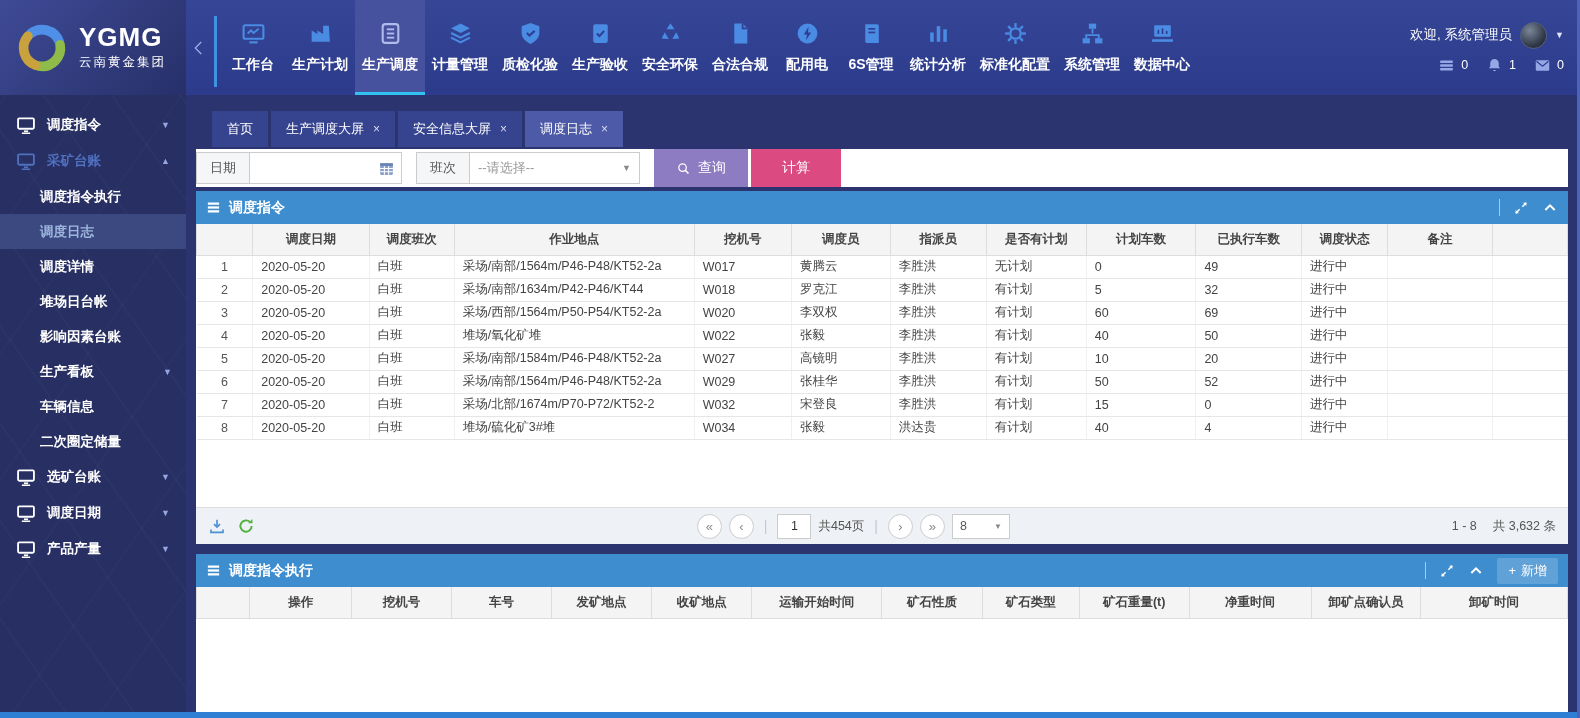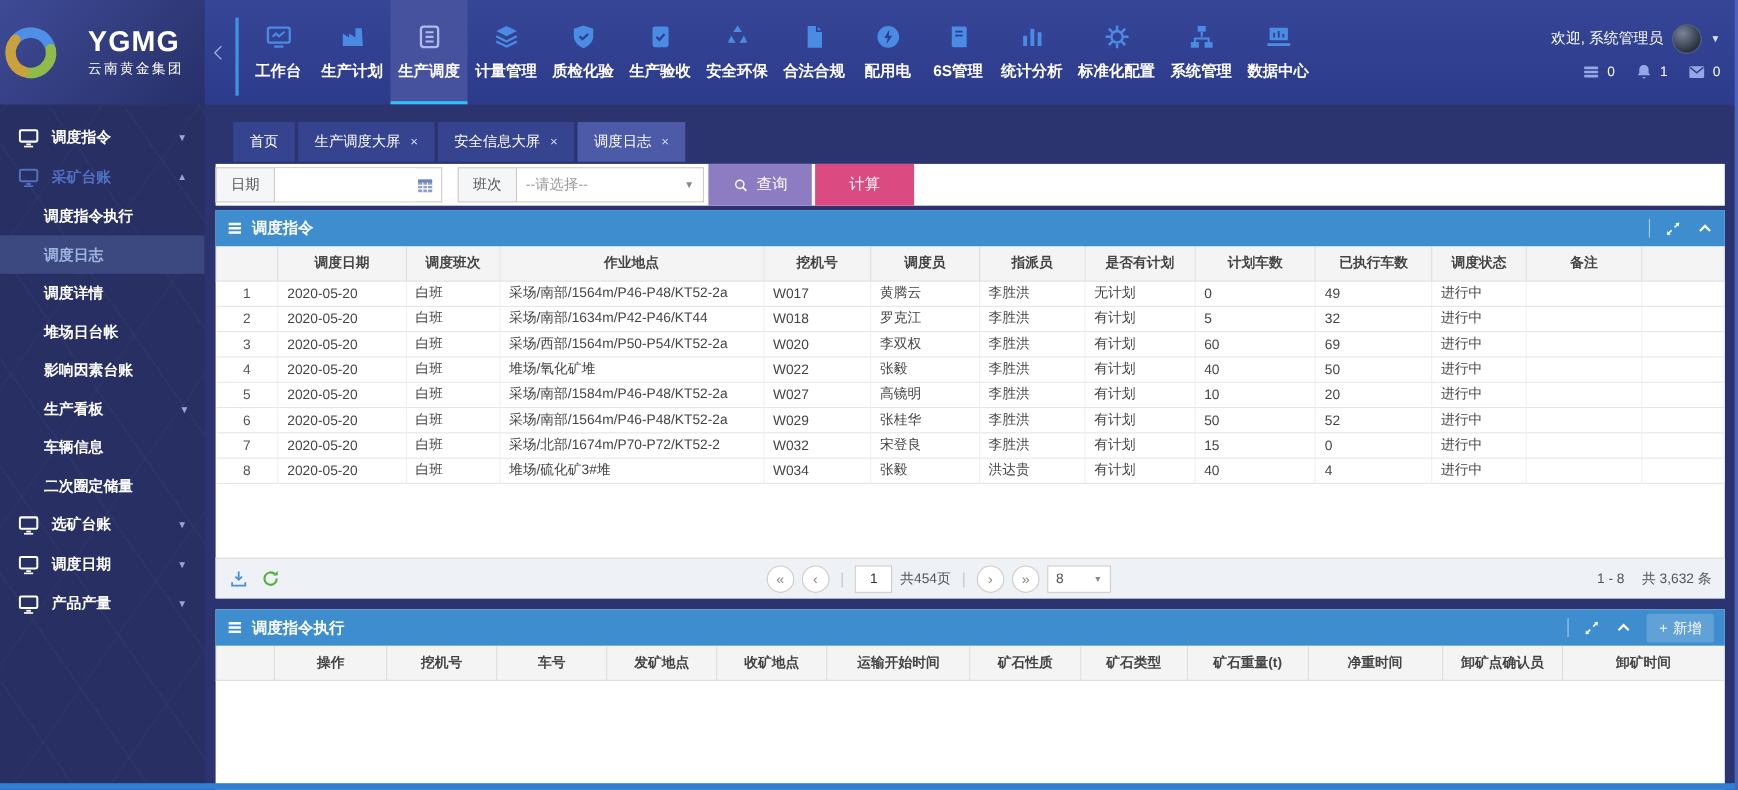--- a/index.html
+++ b/index.html
@@ -4,21 +4,21 @@
 <style>
   * { margin:0; padding:0; box-sizing:border-box; }
   html,body { width:1580px; height:718px; overflow:hidden; }
   body { font-family:"Liberation Sans","DejaVu Sans",sans-serif; background:#2b346e; position:relative; }
   .app { display:flex; width:1580px; height:718px; }
 
   
   .sidebar { width:186px; flex:none; background:#272f63; display:flex; flex-direction:column;
     background-image:repeating-linear-gradient(55deg, rgba(255,255,255,.025) 0 2px, transparent 2px 56px),
                      repeating-linear-gradient(-55deg, rgba(255,255,255,.02) 0 2px, transparent 2px 72px); }
-  .logo { height:95px; flex:none; display:flex; align-items:center; gap:24px; 
+  .logo { height:95px; flex:none; display:flex; align-items:center; gap:9px; padding-left:14px;
     background:linear-gradient(135deg,#344190,#2a3472);
     background-image:linear-gradient(135deg,rgba(255,255,255,.05),rgba(0,0,0,.08)),linear-gradient(135deg,#344190,#2a3472); }
   .logo svg { width:56px; height:56px; flex:none; }
   .logo-abbr { color:#fff; font-size:26px; font-weight:bold; letter-spacing:1px; line-height:26px; }
   .logo-sub { color:#fff; font-size:12.5px; letter-spacing:2px; margin-top:4px; }
   .menu { flex:1; padding-top:12px; overflow:hidden; }
   .s-item { height:36px; display:flex; align-items:center; padding:0 16px; color:#fff; font-weight:bold;
     font-size:13.5px; cursor:pointer; }
   .s-item .mon { width:20px; height:20px; margin-right:11px; color:#fff; flex:none; }
   .s-item .arrow { margin-left:auto; font-size:9px; color:#93a6e2; }
@@ -68,21 +68,21 @@
     padding:0 13px; color:#555; font-size:13px; }
   .date-box { width:152px; height:32px; border:1px solid #ccc; border-left:none; display:flex; align-items:center; background:#fff; }
   .date-box input { border:none; outline:none; flex:1; min-width:0; height:100%; padding:0 6px; font-size:13px; }
   .date-box svg { width:17px; height:17px; margin-right:6px; flex:none; cursor:pointer; }
   .gap14 { width:14px; flex:none; }
   .select-box { width:170px; height:32px; border:1px solid #ccc; border-left:none; display:flex; align-items:center;
     padding:0 8px; color:#999; font-size:13px; background:#fff; cursor:pointer; }
   .select-box .caret-s { margin-left:auto; color:#888; font-size:9px; }
   .btn { height:38px; display:flex; align-items:center; justify-content:center; gap:7px; color:#fff;
     font-size:14px; cursor:pointer; border:none; }
-  .btn-query { width:94px; background:#8e7cc3; margin-left:4px; }
+  .btn-query { width:94px; background:#8e7cc3; margin-left:14px; }
   .btn-query svg { width:15px; height:15px; }
   .btn-calc { width:90px; background:#dc4a82; margin-left:3px; }
 
   
   .panel { background:#fff; display:flex; flex-direction:column; min-height:0; }
   .panel1 { margin-top:4px; height:353px; flex:none; }
   .panel2 { margin-top:10px; flex:1; }
   .panel-head { height:33px; flex:none; background:#3e8dcf; display:flex; align-items:center; padding:0 10px; gap:8px; }
   .panel-head svg.list-i { width:15px; height:15px; flex:none; }
   .panel-title { color:#fff; font-size:14px; font-weight:bold; }

